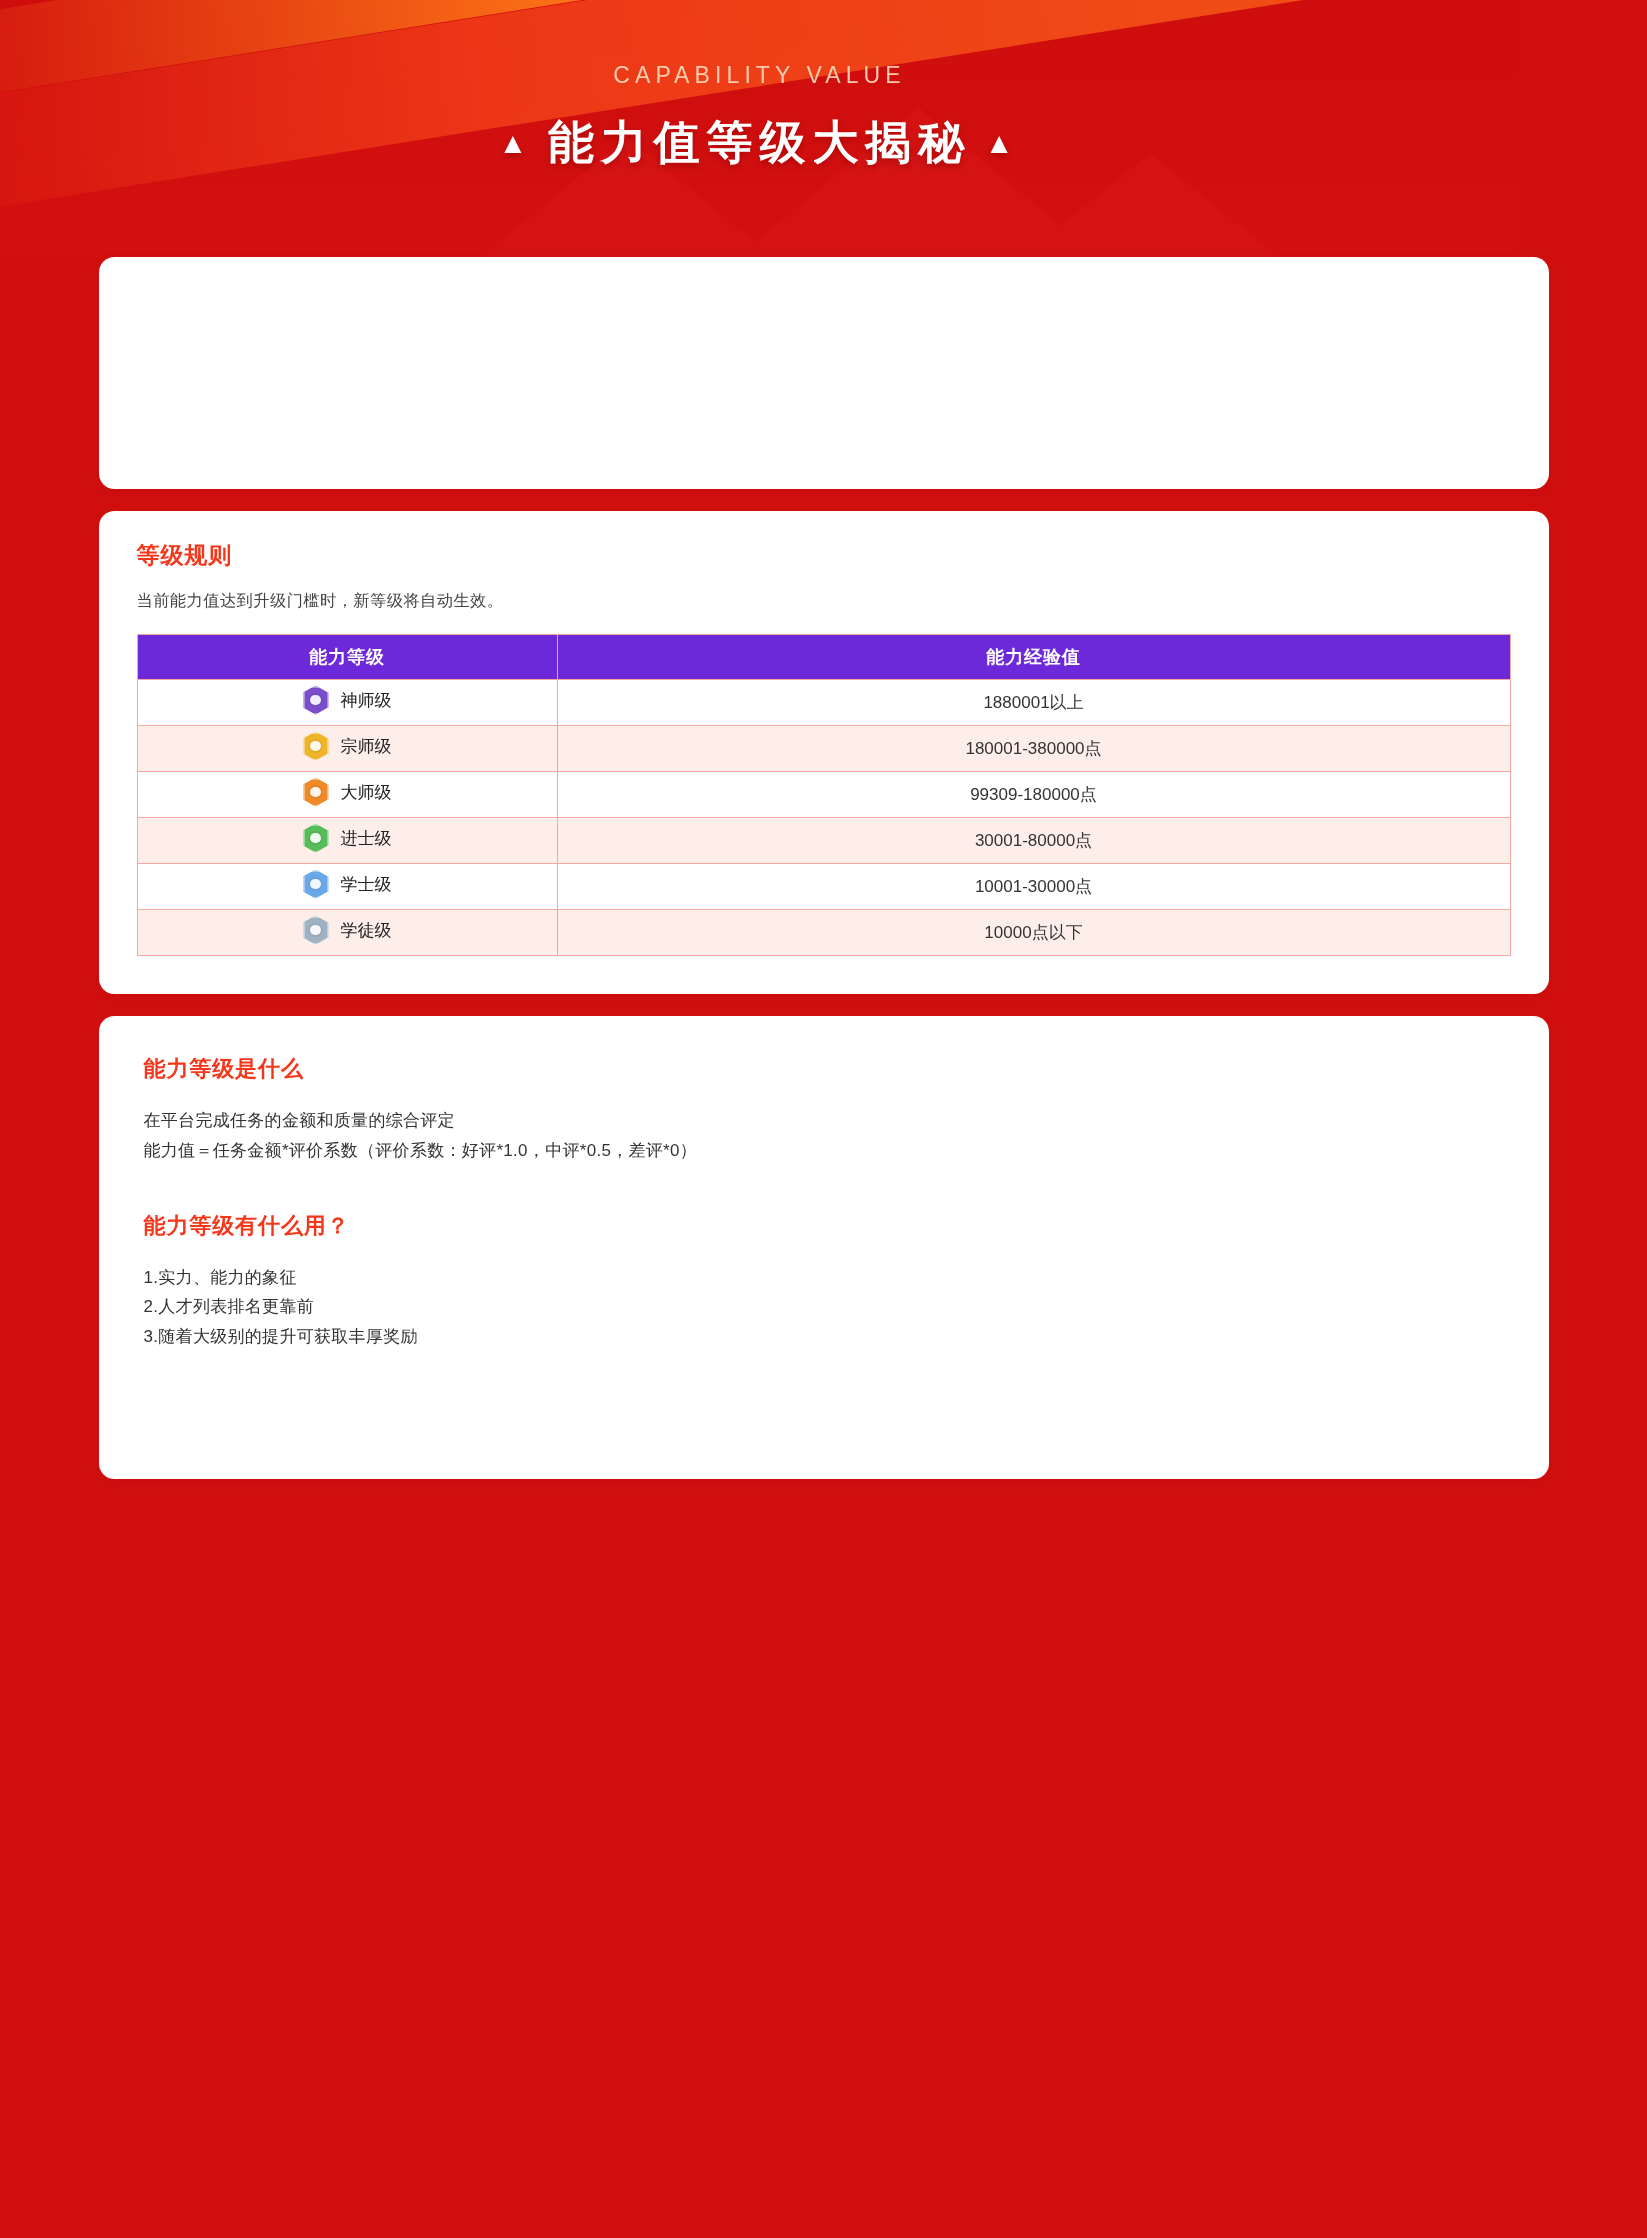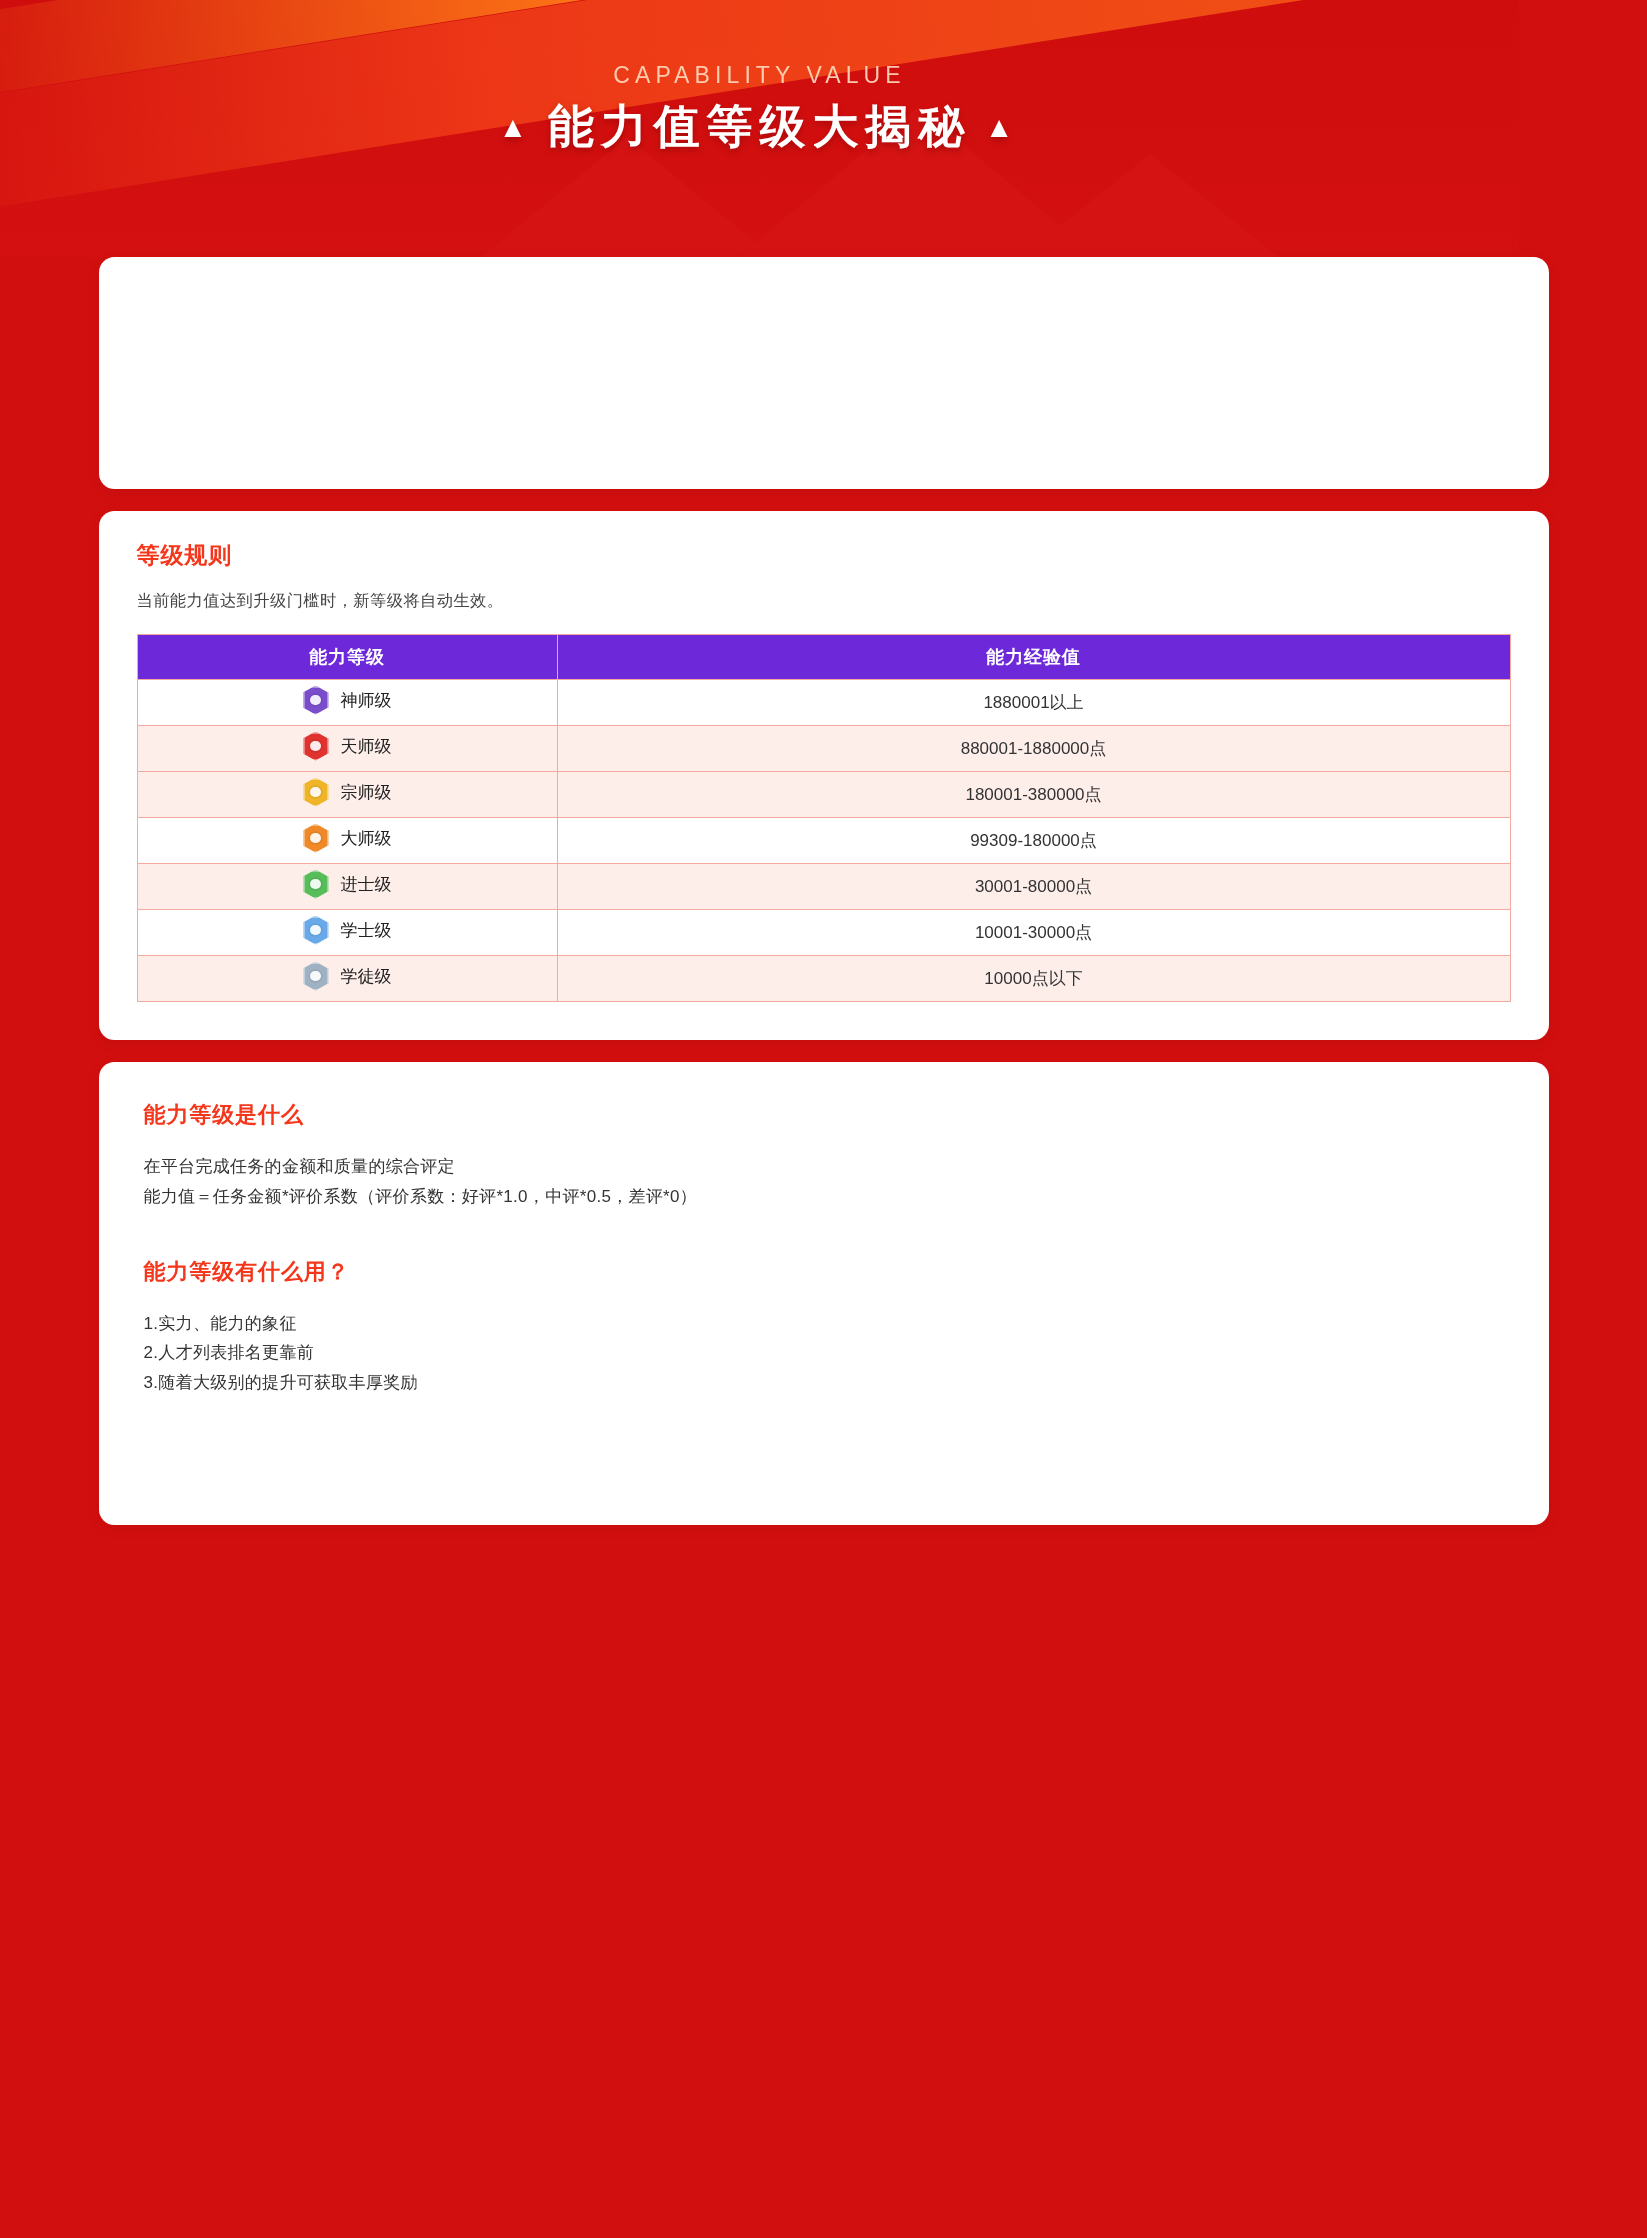--- a/index.html
+++ b/index.html
@@ -55,21 +55,21 @@
     width: 100%;
     text-align: center;
     color: #ffd9bb;
     letter-spacing: 5.1px;
     font-size: 23px;
     font-weight: 400;
     opacity: .92;
   }
   .banner-title {
     position: absolute;
-    top: 96px;
+    top: 112px;
     width: 100%;
     text-align: center;
     color: #ffffff;
     font-size: 46px;
     font-weight: bold;
     letter-spacing: 6.9px;
     text-shadow: 0 2.6px 6.9px rgba(120,0,0,.45);
     white-space: nowrap;
   }
   .banner-title .tri {
@@ -210,27 +210,20 @@
     <tbody id="level-rows">
         <tr class="odd">
           <td class="level-cell"><span class="level-inner">
               <span class="badge" style="background: rgb(122, 78, 203);"></span>
               <span>神师级</span>
             </span></td>
           <td>1880001以上</td>
         </tr>
         <tr class="even">
           <td class="level-cell"><span class="level-inner">
-              <span class="badge" style="background: rgb(224, 50, 47);"></span>
-              <span>天师级</span>
-            </span></td>
-          <td>880001-1880000点</td>
-        </tr>
-        <tr class="even">
-          <td class="level-cell"><span class="level-inner">
               <span class="badge" style="background: rgb(240, 180, 41);"></span>
               <span>宗师级</span>
             </span></td>
           <td>180001-380000点</td>
         </tr>
         <tr class="odd">
           <td class="level-cell"><span class="level-inner">
               <span class="badge" style="background: rgb(240, 138, 41);"></span>
               <span>大师级</span>
             </span></td>

